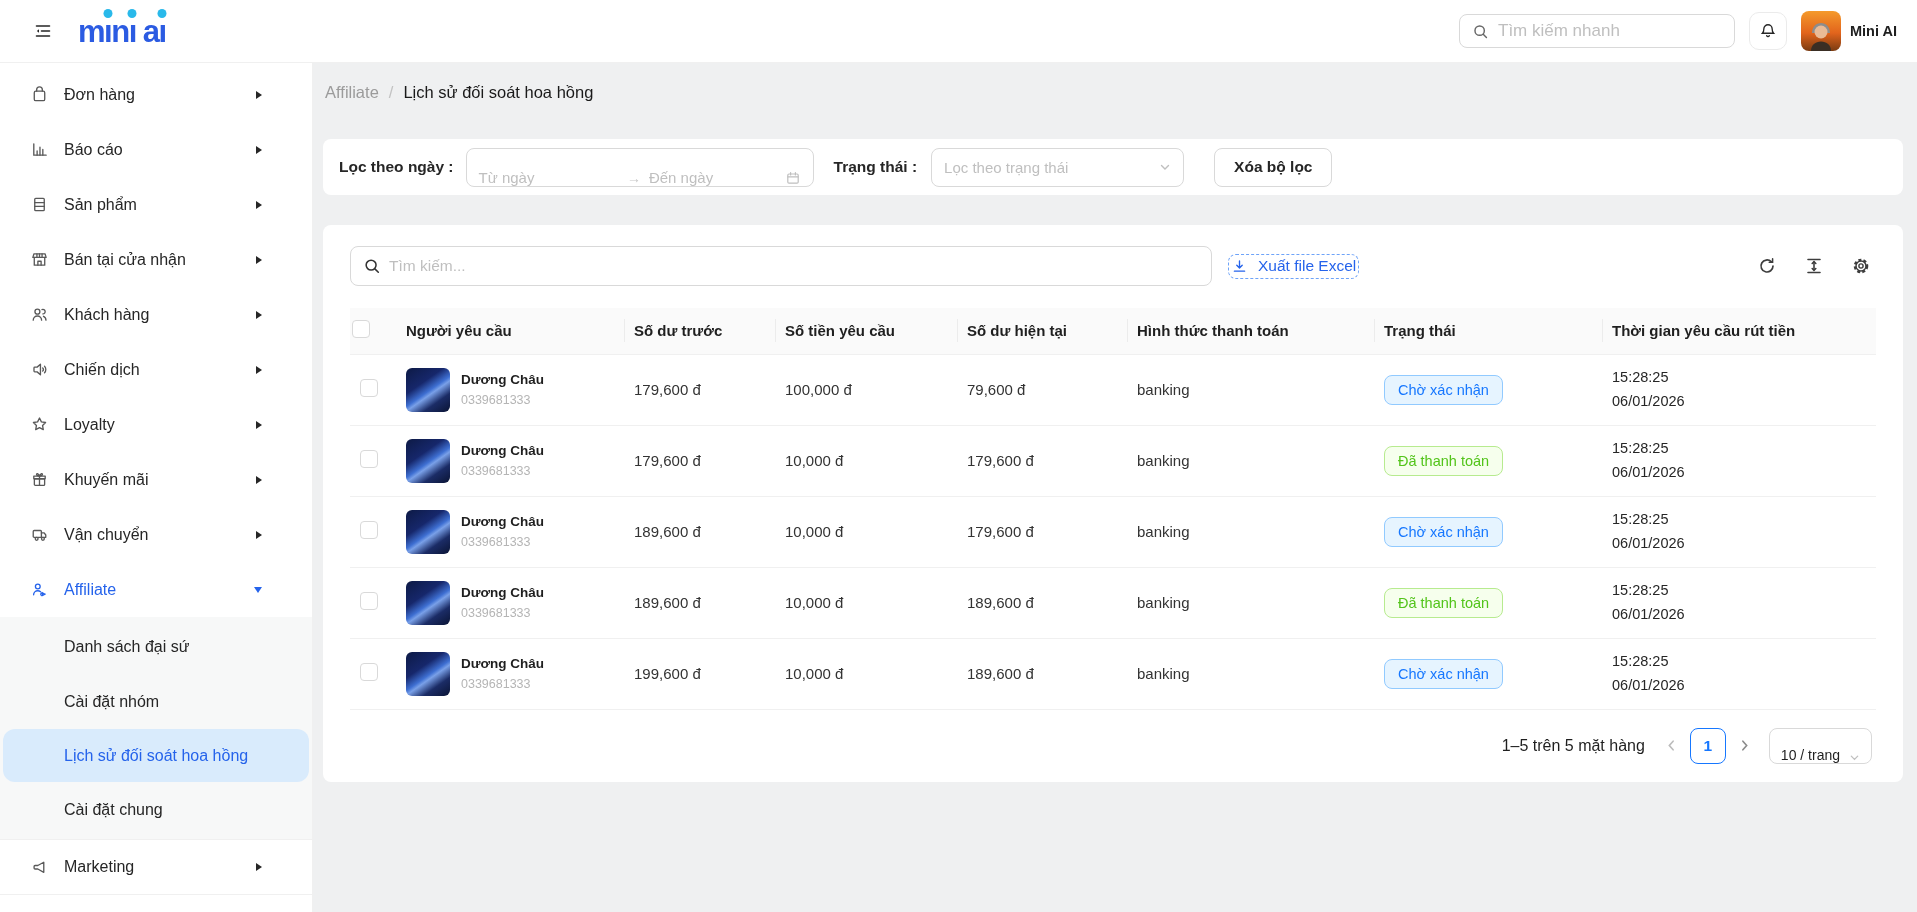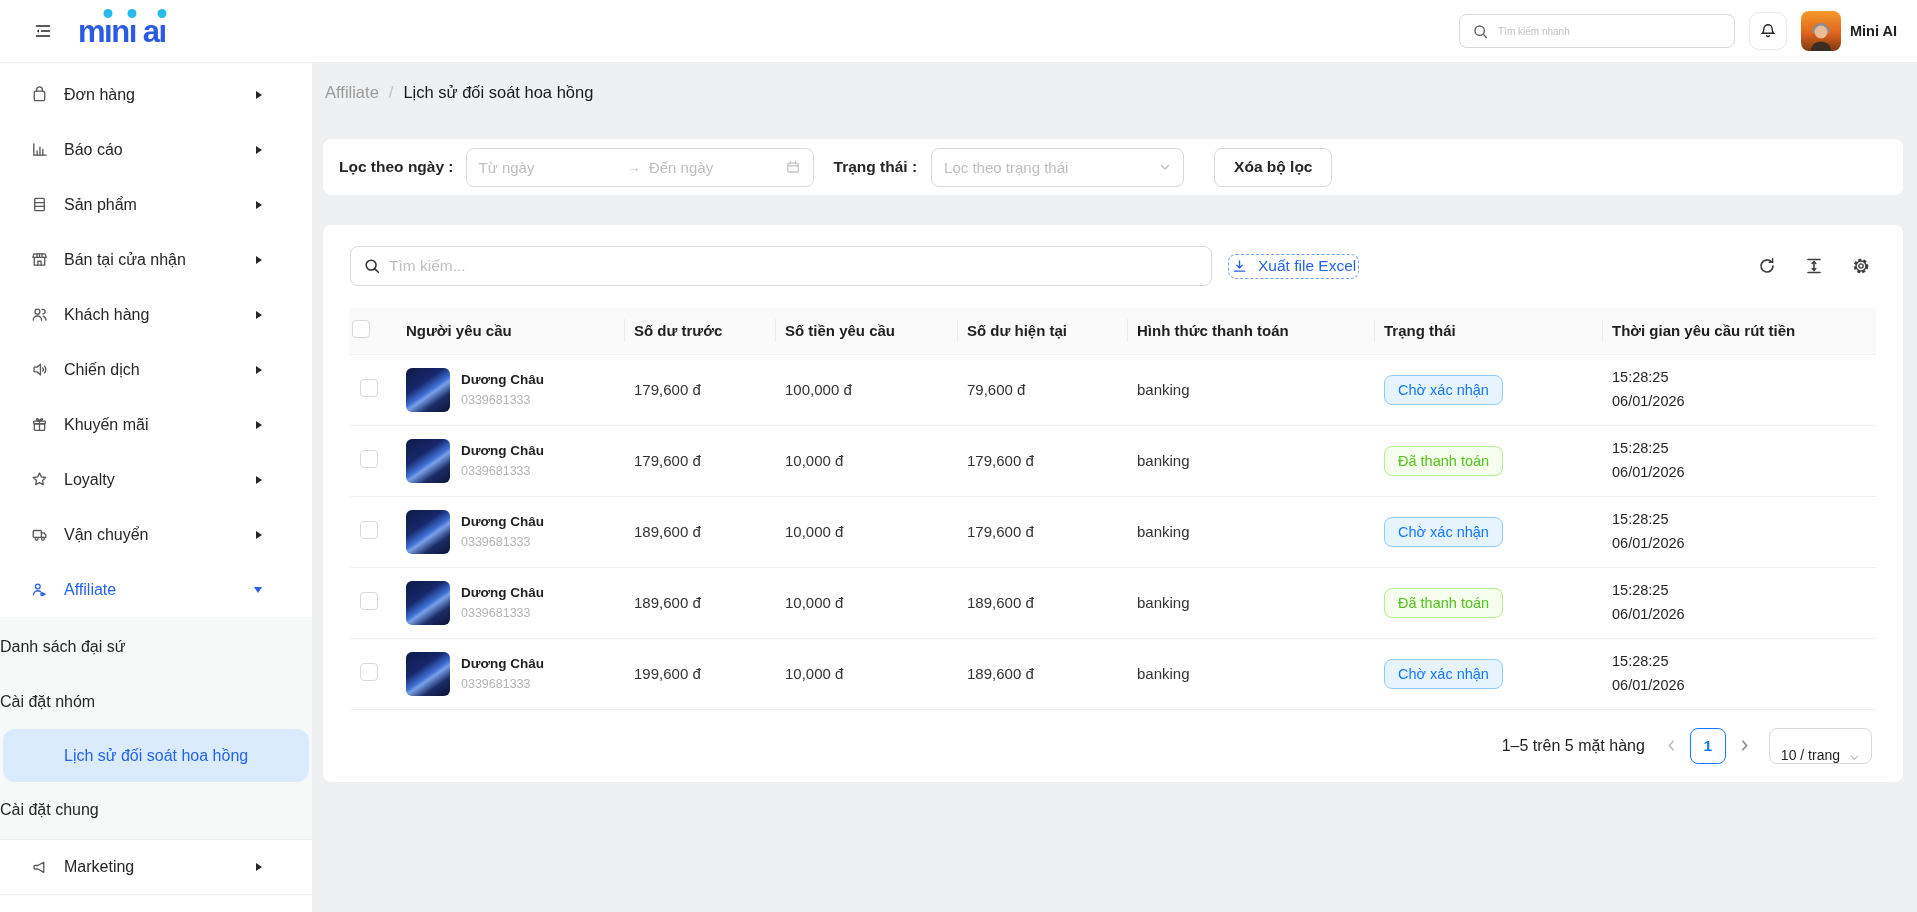--- a/index.html
+++ b/index.html
@@ -11,21 +11,21 @@
     display:flex; align-items:center; padding:0 20px 0 30px; position:relative; z-index:5; }
   .fold-btn { width:26px; height:26px; display:flex; align-items:center; justify-content:center; cursor:pointer; color:#262626; }
   .logo { margin-left:22px; font-weight:800; font-size:31px; letter-spacing:-1.5px; color:#2b5be2; display:flex; align-items:flex-end; line-height:1; }
   .logo .iw { position:relative; }
   .logo .iw::after { content:''; position:absolute; left:50%; top:-7px; transform:translateX(-50%);
     width:9px; height:9px; border-radius:50%; background:#29b9ea; }
   .logo .sp { width:7px; }
   .hd-spacer { flex:1; }
   .hd-search { width:276px; height:34px; border:1px solid #d9d9d9; border-radius:8px; background:#fff;
     display:flex; align-items:center; padding:0 12px; gap:9px; }
-  .hd-search input { border:none; outline:none; flex:1; font-size:10px; font-family:inherit; color:#333; background:transparent; }
+  .hd-search input { border:none; outline:none; flex:1; font-size:17px; font-family:inherit; color:#333; background:transparent; }
   .hd-search input::placeholder { color:#bfbfbf; }
   .bell-btn { width:38px; height:38px; margin-left:14px; border:1px solid #ebebeb; border-radius:10px;
     display:flex; align-items:center; justify-content:center; background:#fff; cursor:pointer; }
   .hd-avatar { width:40px; height:40px; border-radius:8px; margin-left:14px; overflow:hidden;
     background:linear-gradient(180deg,#f59a2b 0%,#e2641c 55%,#7a3b12 100%); display:flex; align-items:flex-end; justify-content:center; }
   .hd-user { margin-left:9px; font-size:14.5px; font-weight:700; color:#1f1f1f; }
 
   
   .shell { display:flex; height:849px; }
   .sidebar { width:313px; background:#fff; border-right:1px solid #f0f0f0; padding-top:4px; flex:none; }
@@ -33,36 +33,36 @@
 
   
   .sb-item { height:55px; display:flex; align-items:center; padding:0 50px 0 30px; gap:15px; cursor:pointer; }
   .sb-item .ico { width:19px; height:19px; color:#595959; flex:none; display:flex; }
   .sb-item .lbl { font-size:16px; color:#262626; flex:1; white-space:nowrap; }
   .sb-item.active .lbl { color:#2563eb; }
   .sb-item.active .ico { color:#2563eb; }
   .caret-r { width:0; height:0; border-left:6px solid #262626; border-top:4.5px solid transparent; border-bottom:4.5px solid transparent; }
   .caret-d { width:0; height:0; border-top:6px solid #2563eb; border-left:4.5px solid transparent; border-right:4.5px solid transparent; }
   .submenu { background:#f7f8f8; padding:2px 0; border-bottom:1px solid #f0f0f0; }
-  .sub-item { height:55px; display:flex; align-items:center; font-size:16px; color:#262626; cursor:pointer; }
+  .sub-item { height:55px; display:flex; align-items:center; padding-left:64px; font-size:16px; color:#262626; cursor:pointer; }
   .sub-item.active { background:#d9ebfc; color:#2563eb; border-radius:12px; margin:0 3px; padding-left:61px; height:53px; }
   .sb-item.marketing { border-bottom:1px solid #f0f0f0; }
 
   
   .breadcrumb { height:58px; display:flex; align-items:center; gap:10px; font-size:16.5px; padding-left:2px; }
   .bc-parent { color:#9b9b9b; cursor:pointer; }
   .bc-sep { color:#c2c2c2; }
   .bc-current { color:#1a1a1a; }
 
   
   .filter-card { background:#fff; border-radius:8px; height:56px; display:flex; align-items:center;
     padding:0 16px; gap:12px; margin-top:18px; }
   .f-label { font-size:15.5px; font-weight:700; color:#262626; white-space:nowrap; }
   .range-picker { width:348px; height:39px; border:1px solid #d9d9d9; border-radius:8px;
-    display:flex; align-items:center; padding:0 12px; gap:8px; background:#fff; cursor:pointer; }
+    display:flex; align-items:flex-end; padding:0 12px; gap:8px; background:#fff; cursor:pointer; }
   .range-picker .ph { color:#bfbfbf; font-size:15px; }
   .range-picker .from { flex:1.1; } .range-picker .to { flex:1; }
   .rp-arrow { color:#c8c8c8; font-size:14px; }
   .status-select { width:253px; height:39px; border:1px solid #d9d9d9; border-radius:8px;
     display:flex; align-items:center; padding:0 12px; background:#fff; cursor:pointer; margin-left:2px; }
   .status-select .ph { flex:1; color:#bfbfbf; font-size:15px; }
   .clear-btn { height:39px; margin-left:18px; padding:0 19px; border:1px solid #d9d9d9; border-radius:8px;
     background:#fff; font-family:inherit; font-size:15.5px; font-weight:700; color:#262626; cursor:pointer; }
 
   
@@ -211,38 +211,38 @@
             <path d="M11 4.5 7.5 7.5H5a.8.8 0 0 0-.8.8v3.4c0 .4.4.8.8.8h2.5L11 15.5z"></path>
             <path d="M13.3 8.3c.9.9.9 2.5 0 3.4M15.3 6.6c1.8 1.8 1.8 5 0 6.8"></path>
           </svg>
       </span>
       <span class="lbl">Chiến dịch</span>
       <span class="caret-r"></span>
     </div>
 
     <div class="sb-item">
       <span class="ico">
+        <svg width="19" height="19" viewBox="0 0 20 20" fill="none" stroke="currentColor" stroke-width="1.4" stroke-linejoin="round">
+            <path d="M10 3.2l2 4 4.4.7-3.2 3.1.8 4.4-4-2.1-4 2.1.8-4.4L3.6 7.9 8 7.2z"></path>
+          </svg>
+      </span>
+      <span class="lbl">Loyalty</span>
+      <span class="caret-r"></span>
+    </div>
+
+    <div class="sb-item">
+      <span class="ico">
         <svg width="19" height="19" viewBox="0 0 20 20" fill="none" stroke="currentColor" stroke-width="1.4" stroke-linecap="round" stroke-linejoin="round">
             <rect x="4.6" y="9.2" width="10.8" height="7" rx="1"></rect>
             <path d="M4 6.4h12v2.8H4z"></path>
             <path d="M10 6.4V16"></path>
             <path d="M10 6.4C8.6 6.4 6.9 5.8 6.9 4.6S8.7 3 10 6.4zm0 0c1.4 0 3.1-.6 3.1-1.8S11.3 3 10 6.4z"></path>
           </svg>
       </span>
       <span class="lbl">Khuyến mãi</span>
-      <span class="caret-r"></span>
-    </div>
-
-    <div class="sb-item">
-      <span class="ico">
-        <svg width="19" height="19" viewBox="0 0 20 20" fill="none" stroke="currentColor" stroke-width="1.4" stroke-linejoin="round">
-            <path d="M10 3.2l2 4 4.4.7-3.2 3.1.8 4.4-4-2.1-4 2.1.8-4.4L3.6 7.9 8 7.2z"></path>
-          </svg>
-      </span>
-      <span class="lbl">Loyalty</span>
       <span class="caret-r"></span>
     </div>
 
     <div class="sb-item">
       <span class="ico">
         <svg width="19" height="19" viewBox="0 0 20 20" fill="none" stroke="currentColor" stroke-width="1.4" stroke-linecap="round" stroke-linejoin="round">
             <rect x="3.4" y="5.8" width="8.6" height="7.2" rx="1"></rect>
             <path d="M12 8.3h2.9l1.7 2.2v2.5H12"></path>
             <circle cx="7" cy="14.6" r="1.5"></circle>
             <circle cx="13.6" cy="14.6" r="1.5"></circle>

